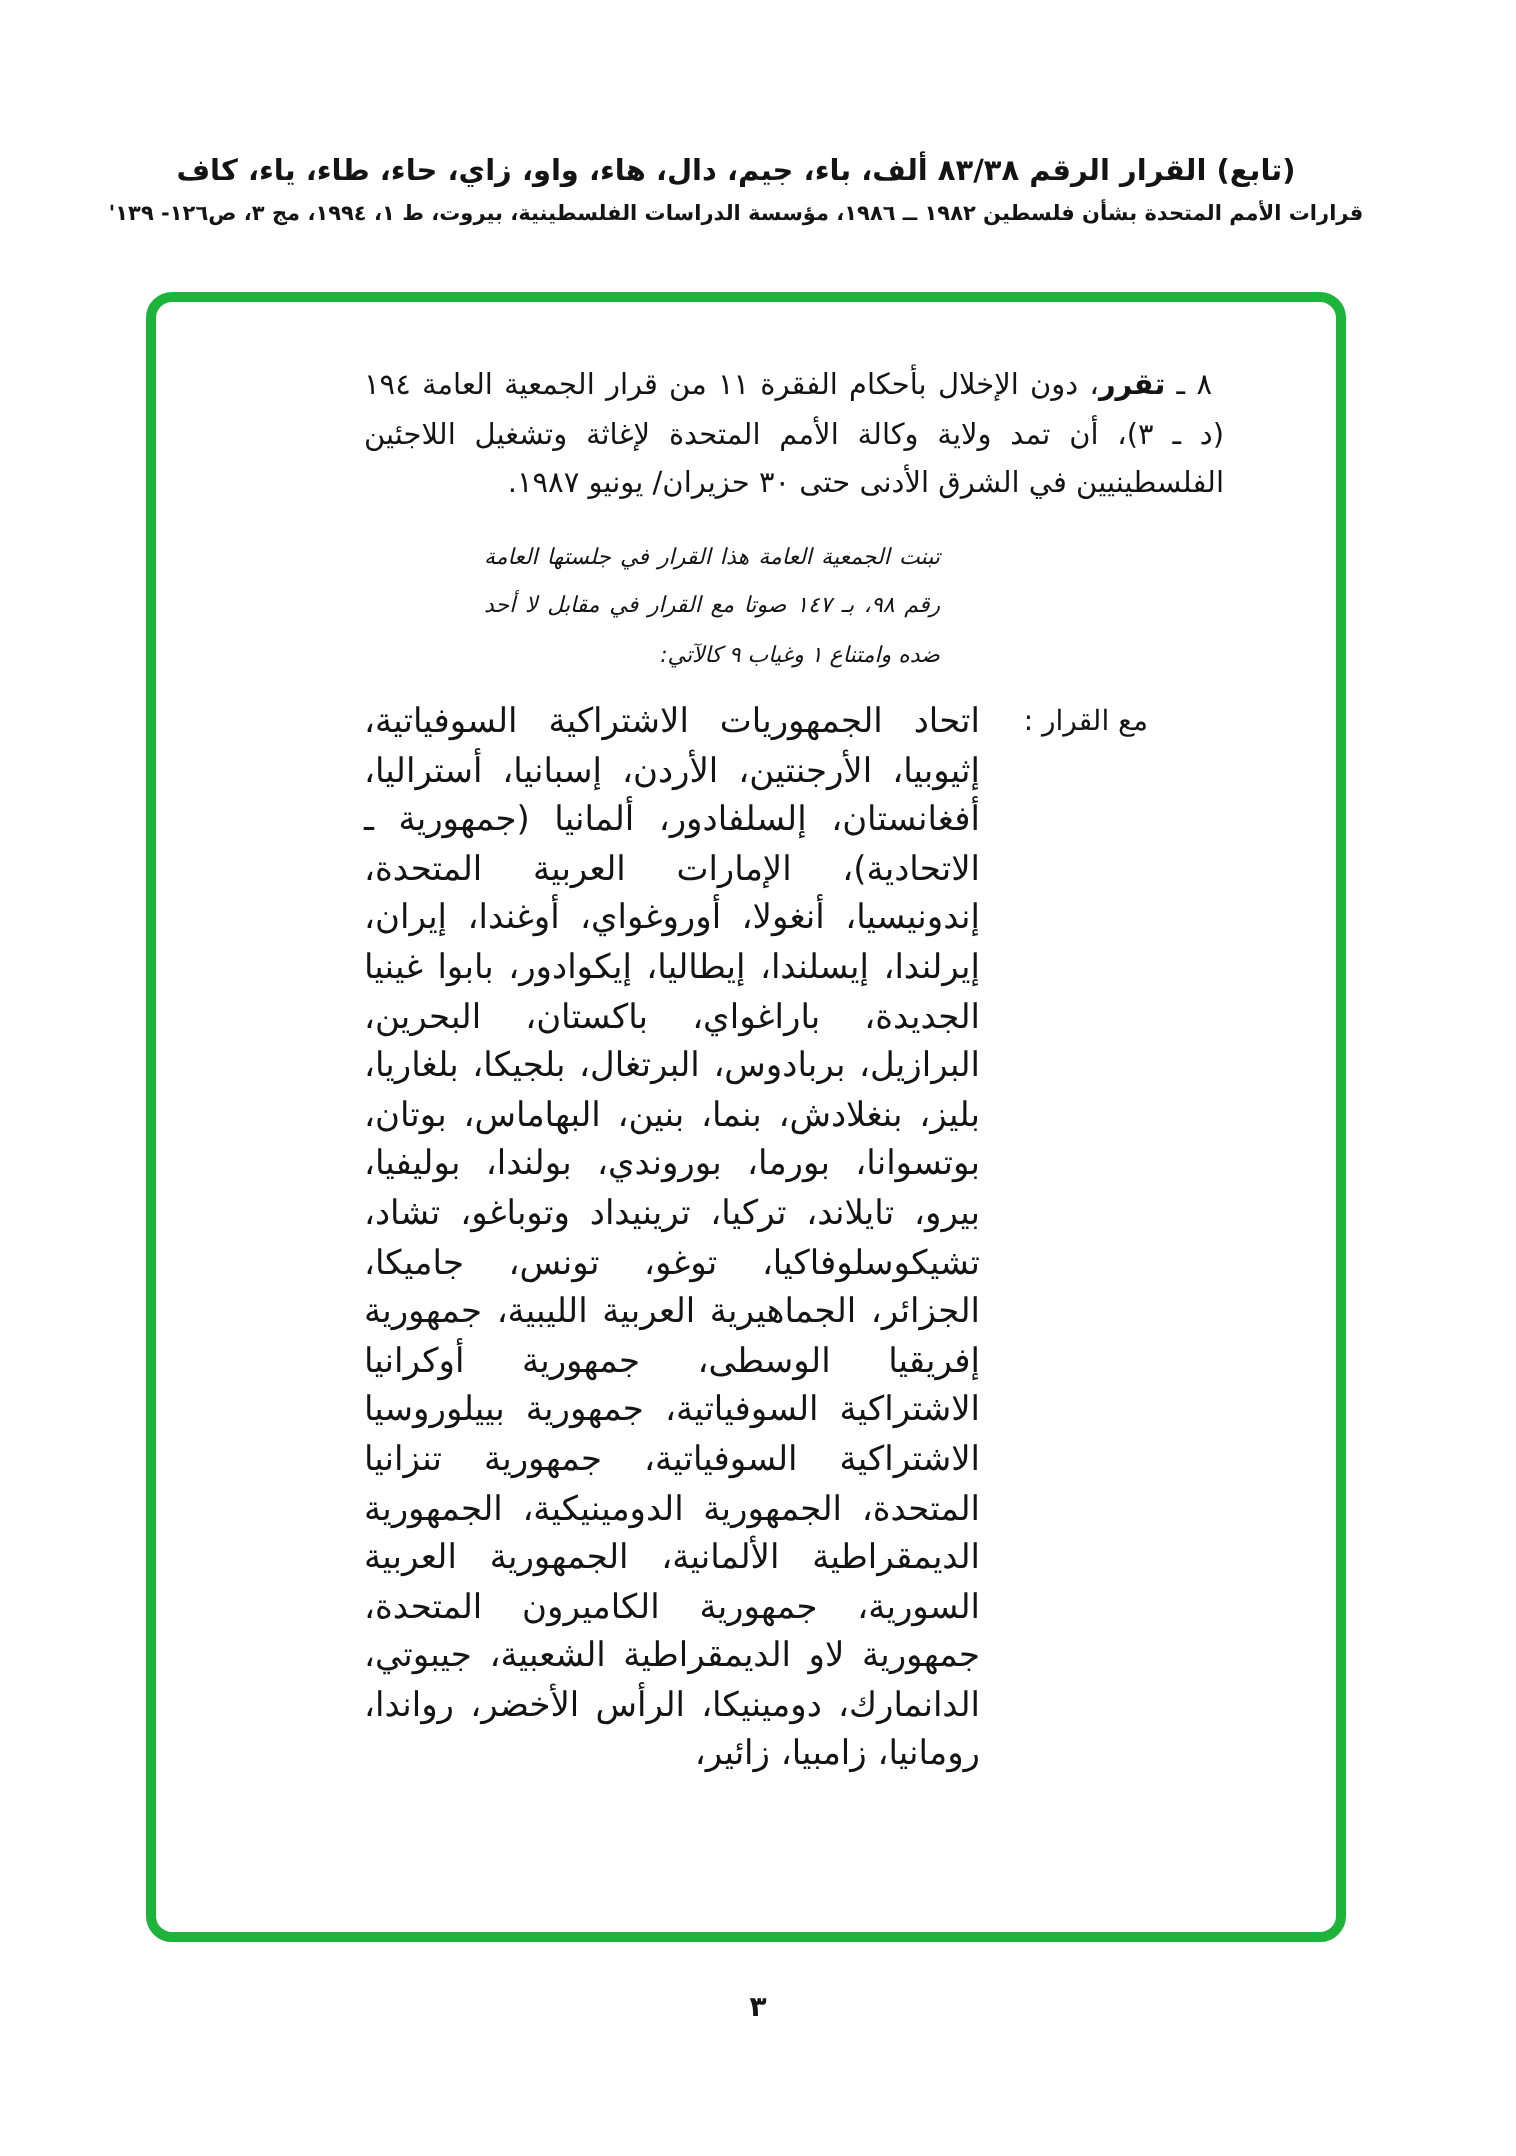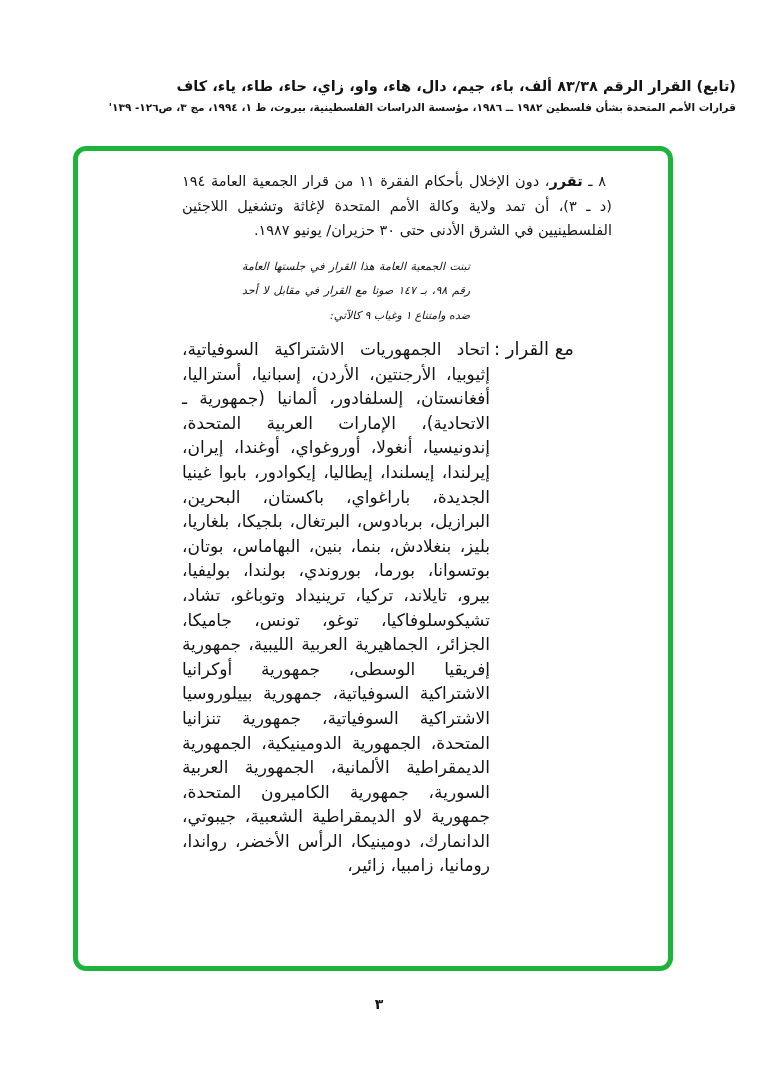--- a/index.html
+++ b/index.html
@@ -16,20 +16,21 @@
     position: relative;
     width: 758px;
     height: 1078px;
     overflow: hidden;
   }
   .header {
     position: absolute;
     top: 76px;
     left: 0;
     width: 736px;
+    text-align: center;
   }
   .title {
     font-size: 14.5px;
     font-weight: bold;
     letter-spacing: 0.2px;
     line-height: 20px;
   }
   .subtitle {
     margin-top: 4px;
     font-size: 10.5px;
@@ -54,21 +55,21 @@
     padding: 13px 56px 0 104px; 
     font-size: 14.5px;
     line-height: 24.6px;
     overflow: hidden;
   }
   .para {
     margin: 0;
     text-align: justify;
   }
   .clause {
-    margin-top: 5px;
+    margin-top: 17px;
     text-indent: 6px;
   }
   .clause b { font-weight: bold; }
   .note {
     margin: 12px 142px 0 0; 
     width: 228px;
     font-size: 11px;
     font-style: italic;
     line-height: 24.4px;
     text-align: justify;
@@ -76,21 +77,21 @@
   .vote-row {
     margin-top: 9px;
     display: flex;
     align-items: flex-start;
   }
   .vote-label {
     box-sizing: border-box;
     width: 122px;
     padding-right: 38px;
     white-space: nowrap;
-    font-size: 18px;
+    font-size: 14px;
     line-height: 24.6px;
   }
   .vote-countries {
     flex: 1;
     font-size: 17px;
     line-height: 24.6px;
     text-align: justify;
   }
   .page-number {
     position: absolute;

